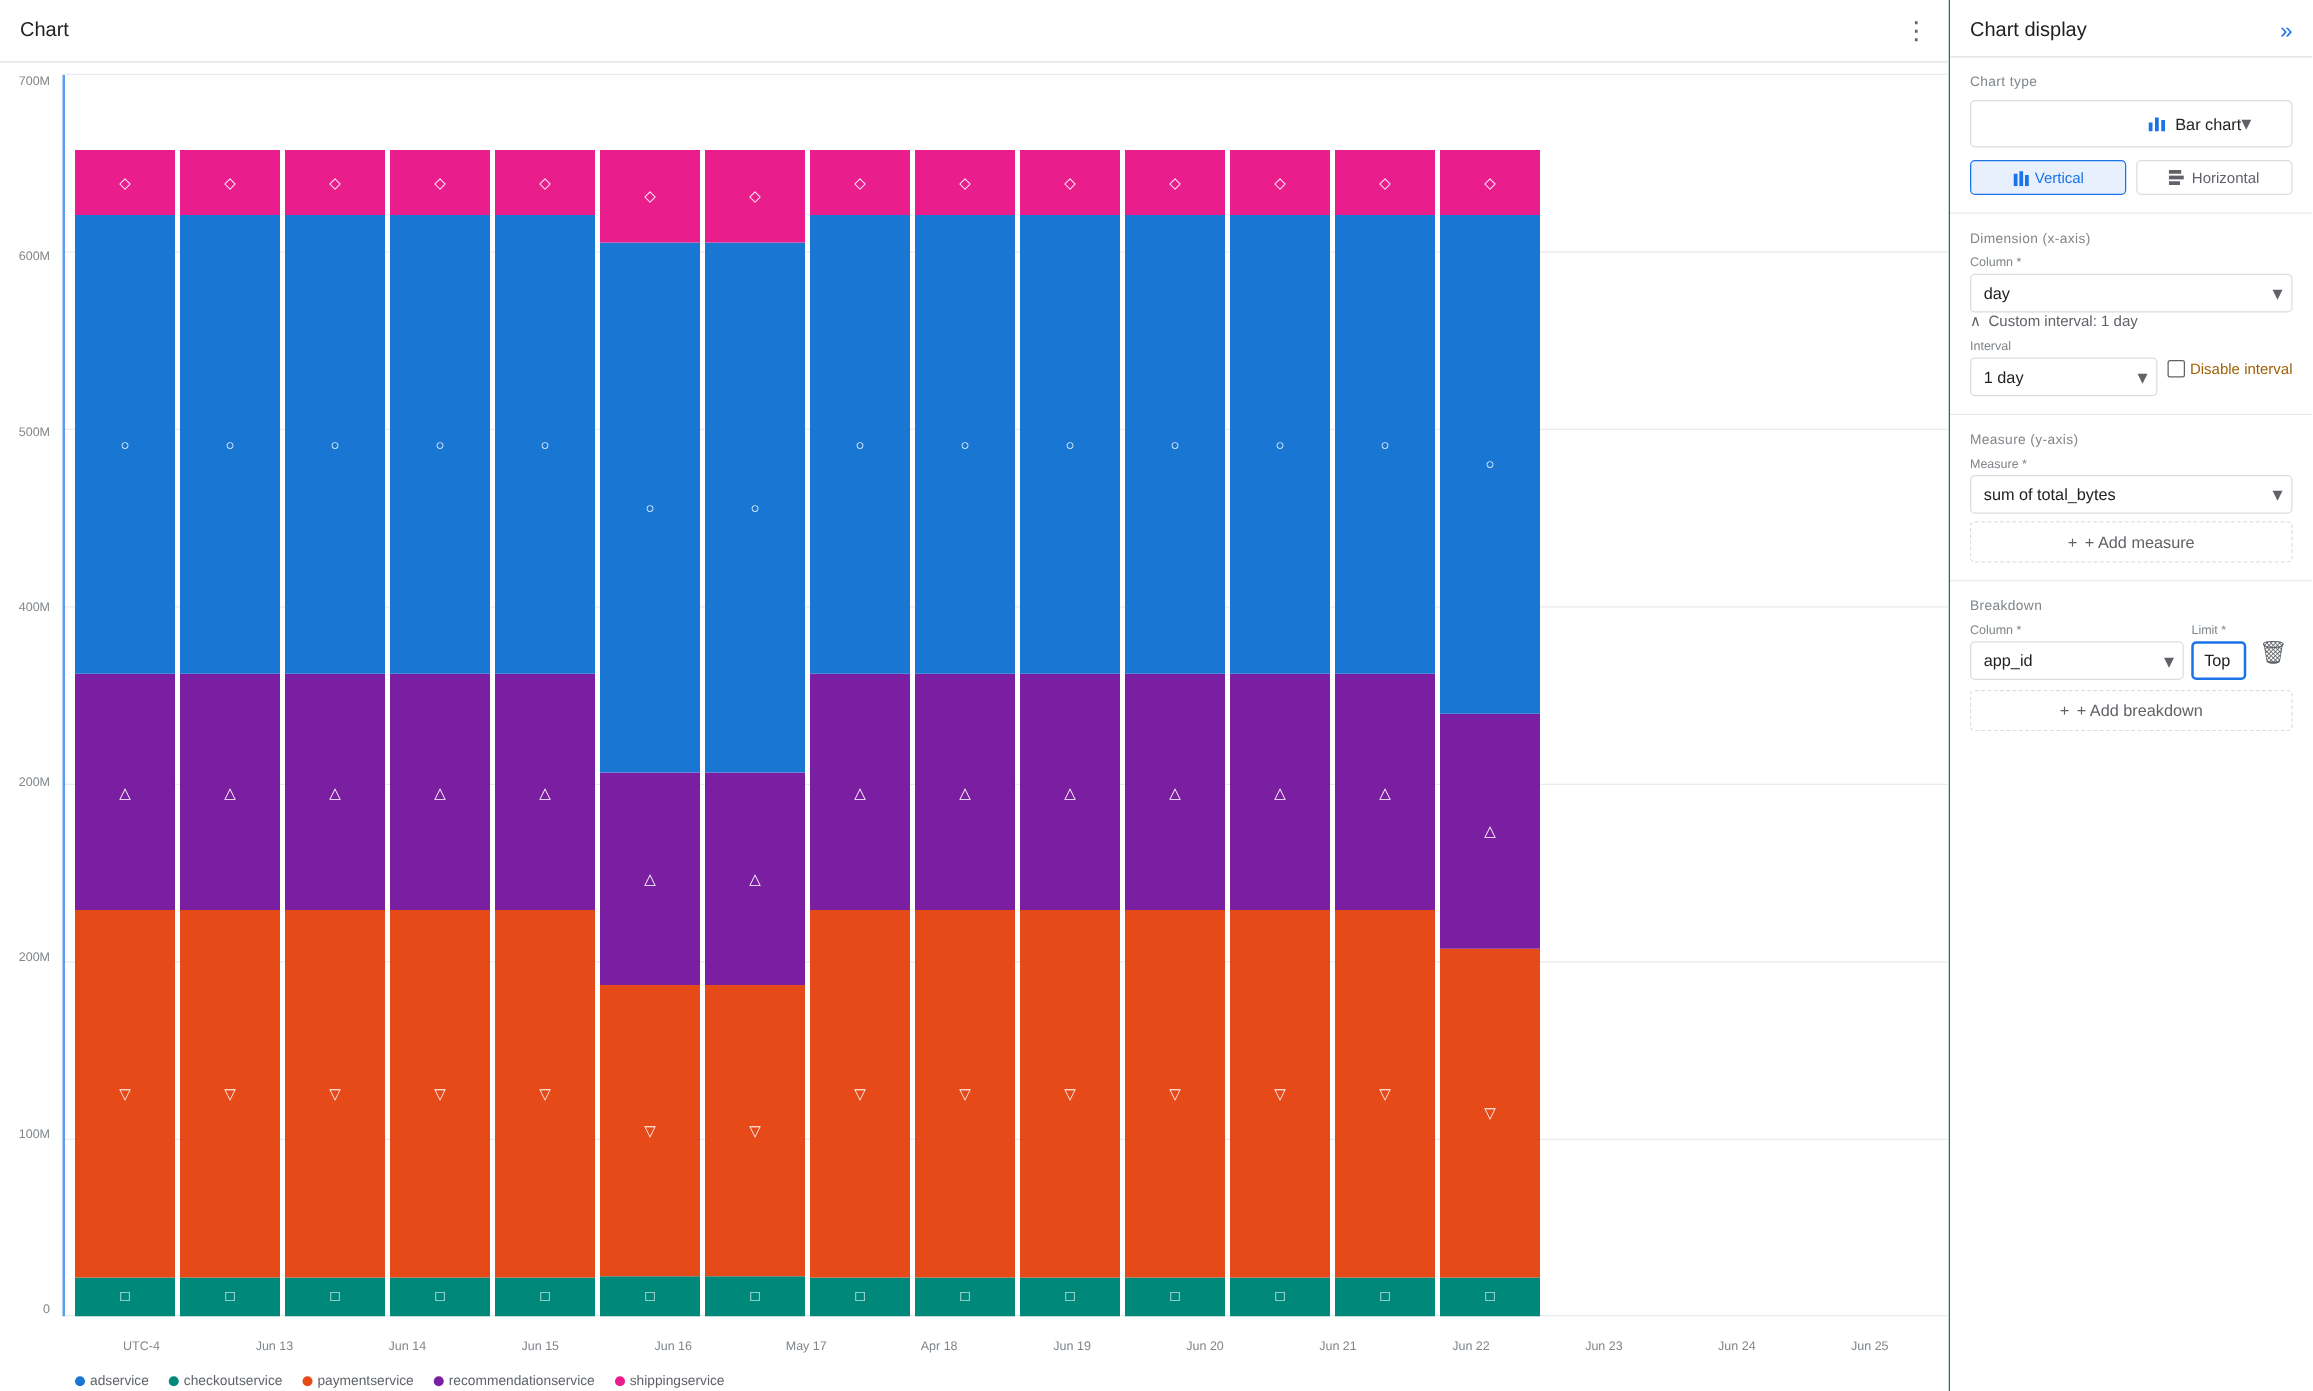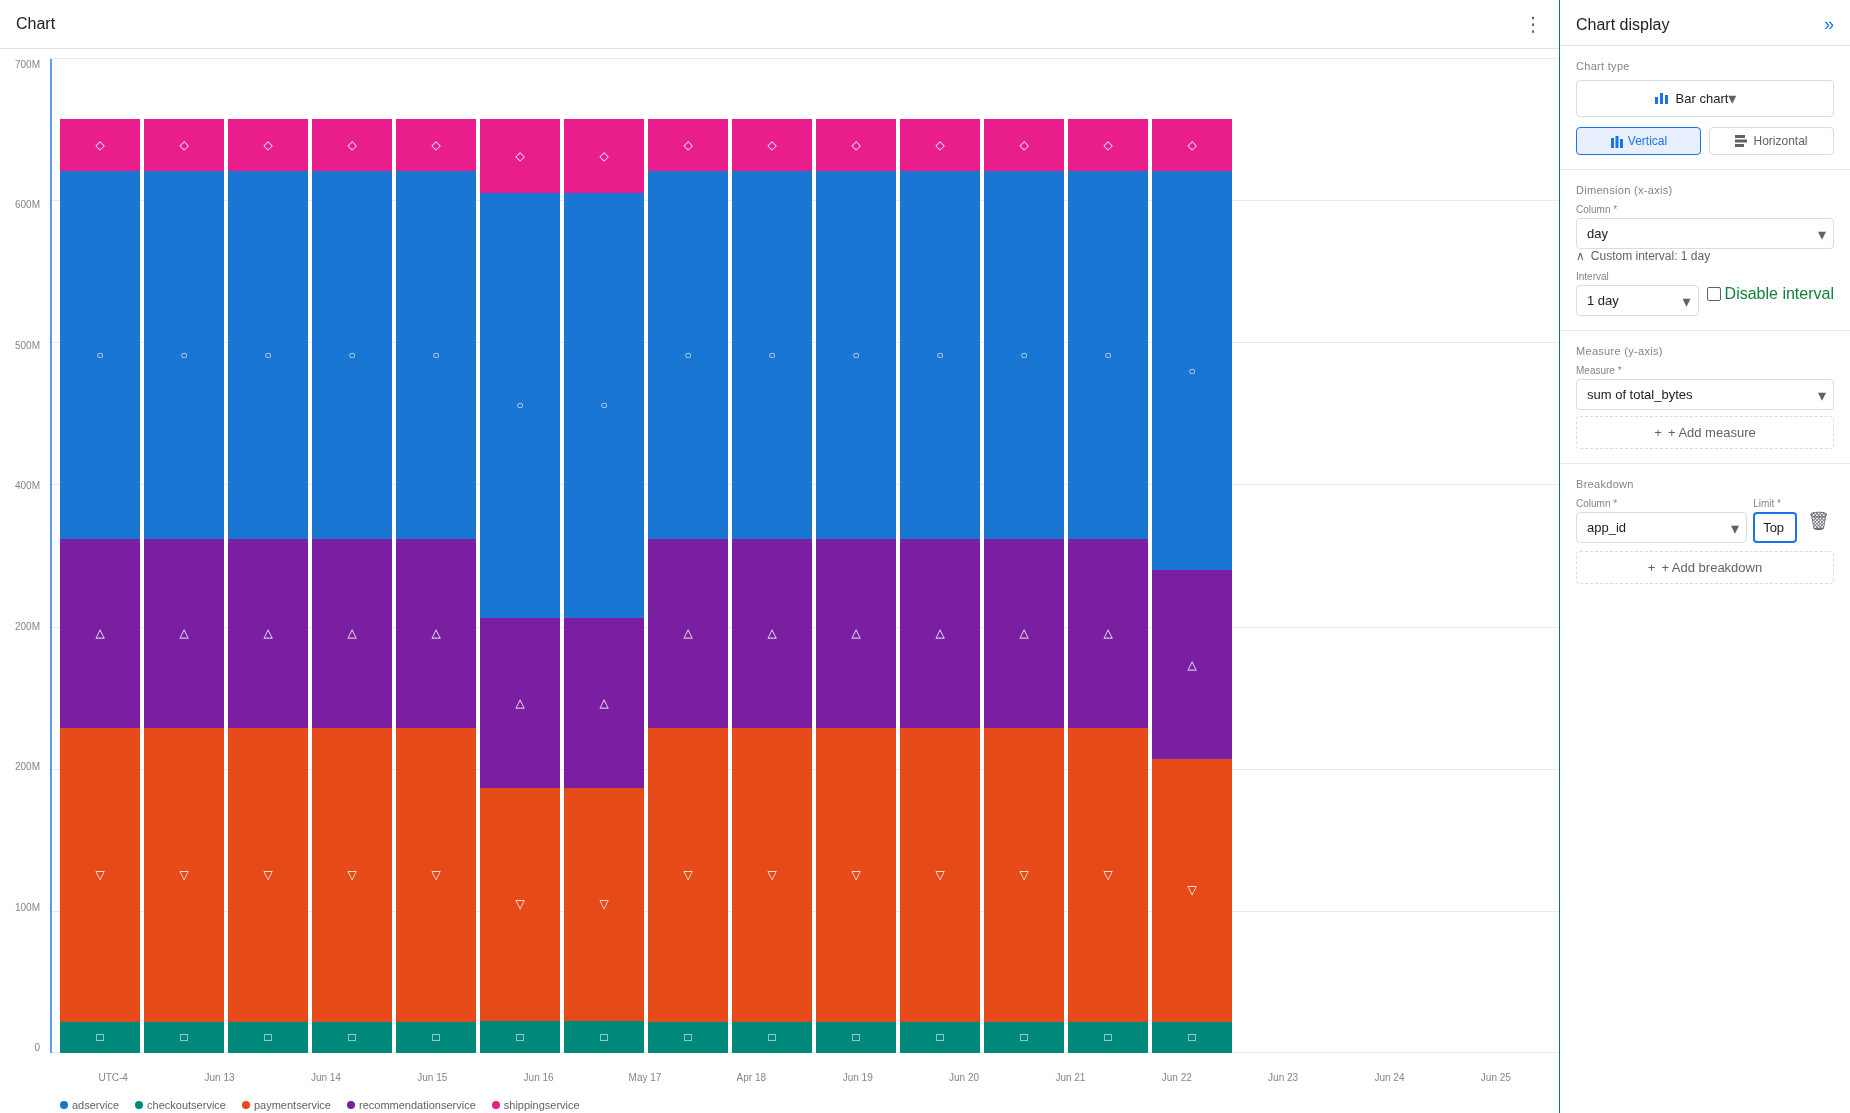--- a/index.html
+++ b/index.html
@@ -203,21 +203,21 @@
       position: relative;
       border: 1px solid #dadce0;
       border-radius: 4px;
       padding: 8px 32px 8px 12px;
       font-size: 13px;
       color: #202124;
       cursor: pointer;
       background: #fff;
       display: flex;
       align-items: center;
-      justify-content: center;
+      justify-content: flex-end;
       width: 100%;
     }
 
     .select-field .dropdown-arrow {
       color: #5f6368;
       font-size: 16px;
     }
 
     .orientation-buttons {
       display: flex;
@@ -269,22 +269,22 @@
     }
 
     .interval-select {
       flex: 1;
     }
 
     .disable-interval {
       display: flex;
       align-items: center;
       gap: 4px;
-      font-size: 16px;
-      color: #15803d;
+      font-size: 12px;
+      color: #a16207;
       white-space: nowrap;
     }
 
     .checkbox {
       width: 14px;
       height: 14px;
       border: 1.5px solid #5f6368;
       border-radius: 2px;
       cursor: pointer;
     }

